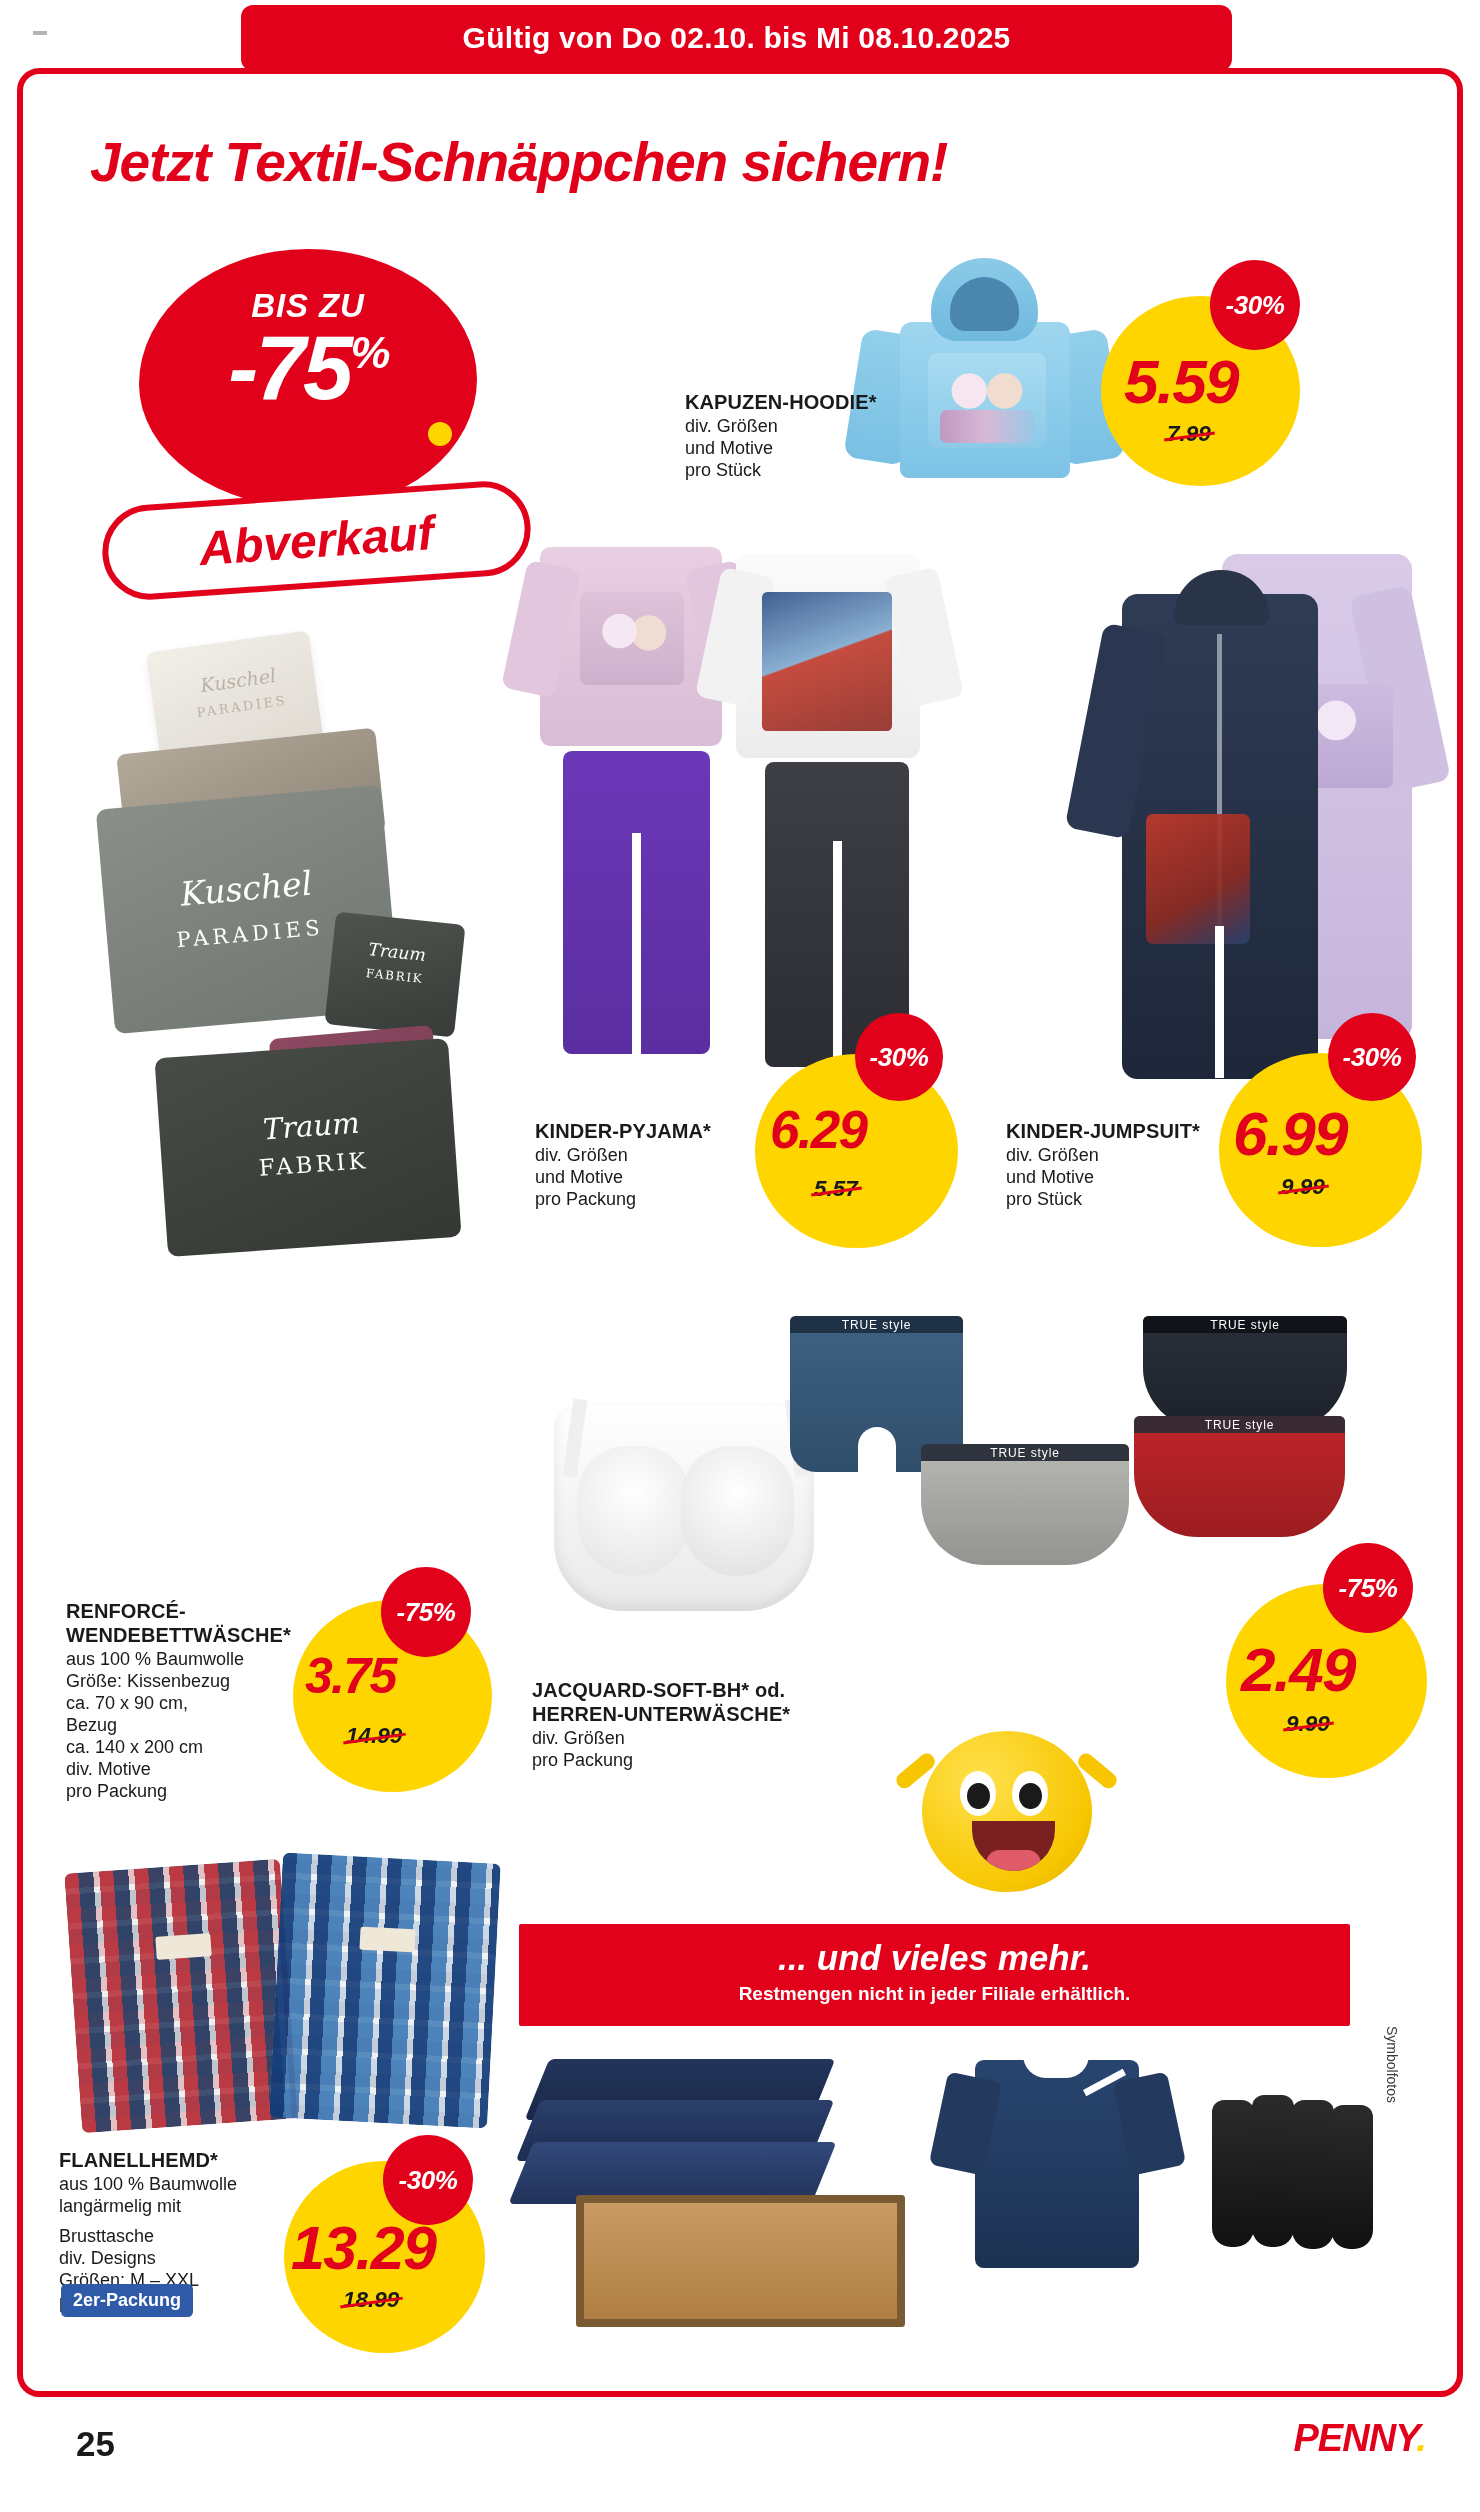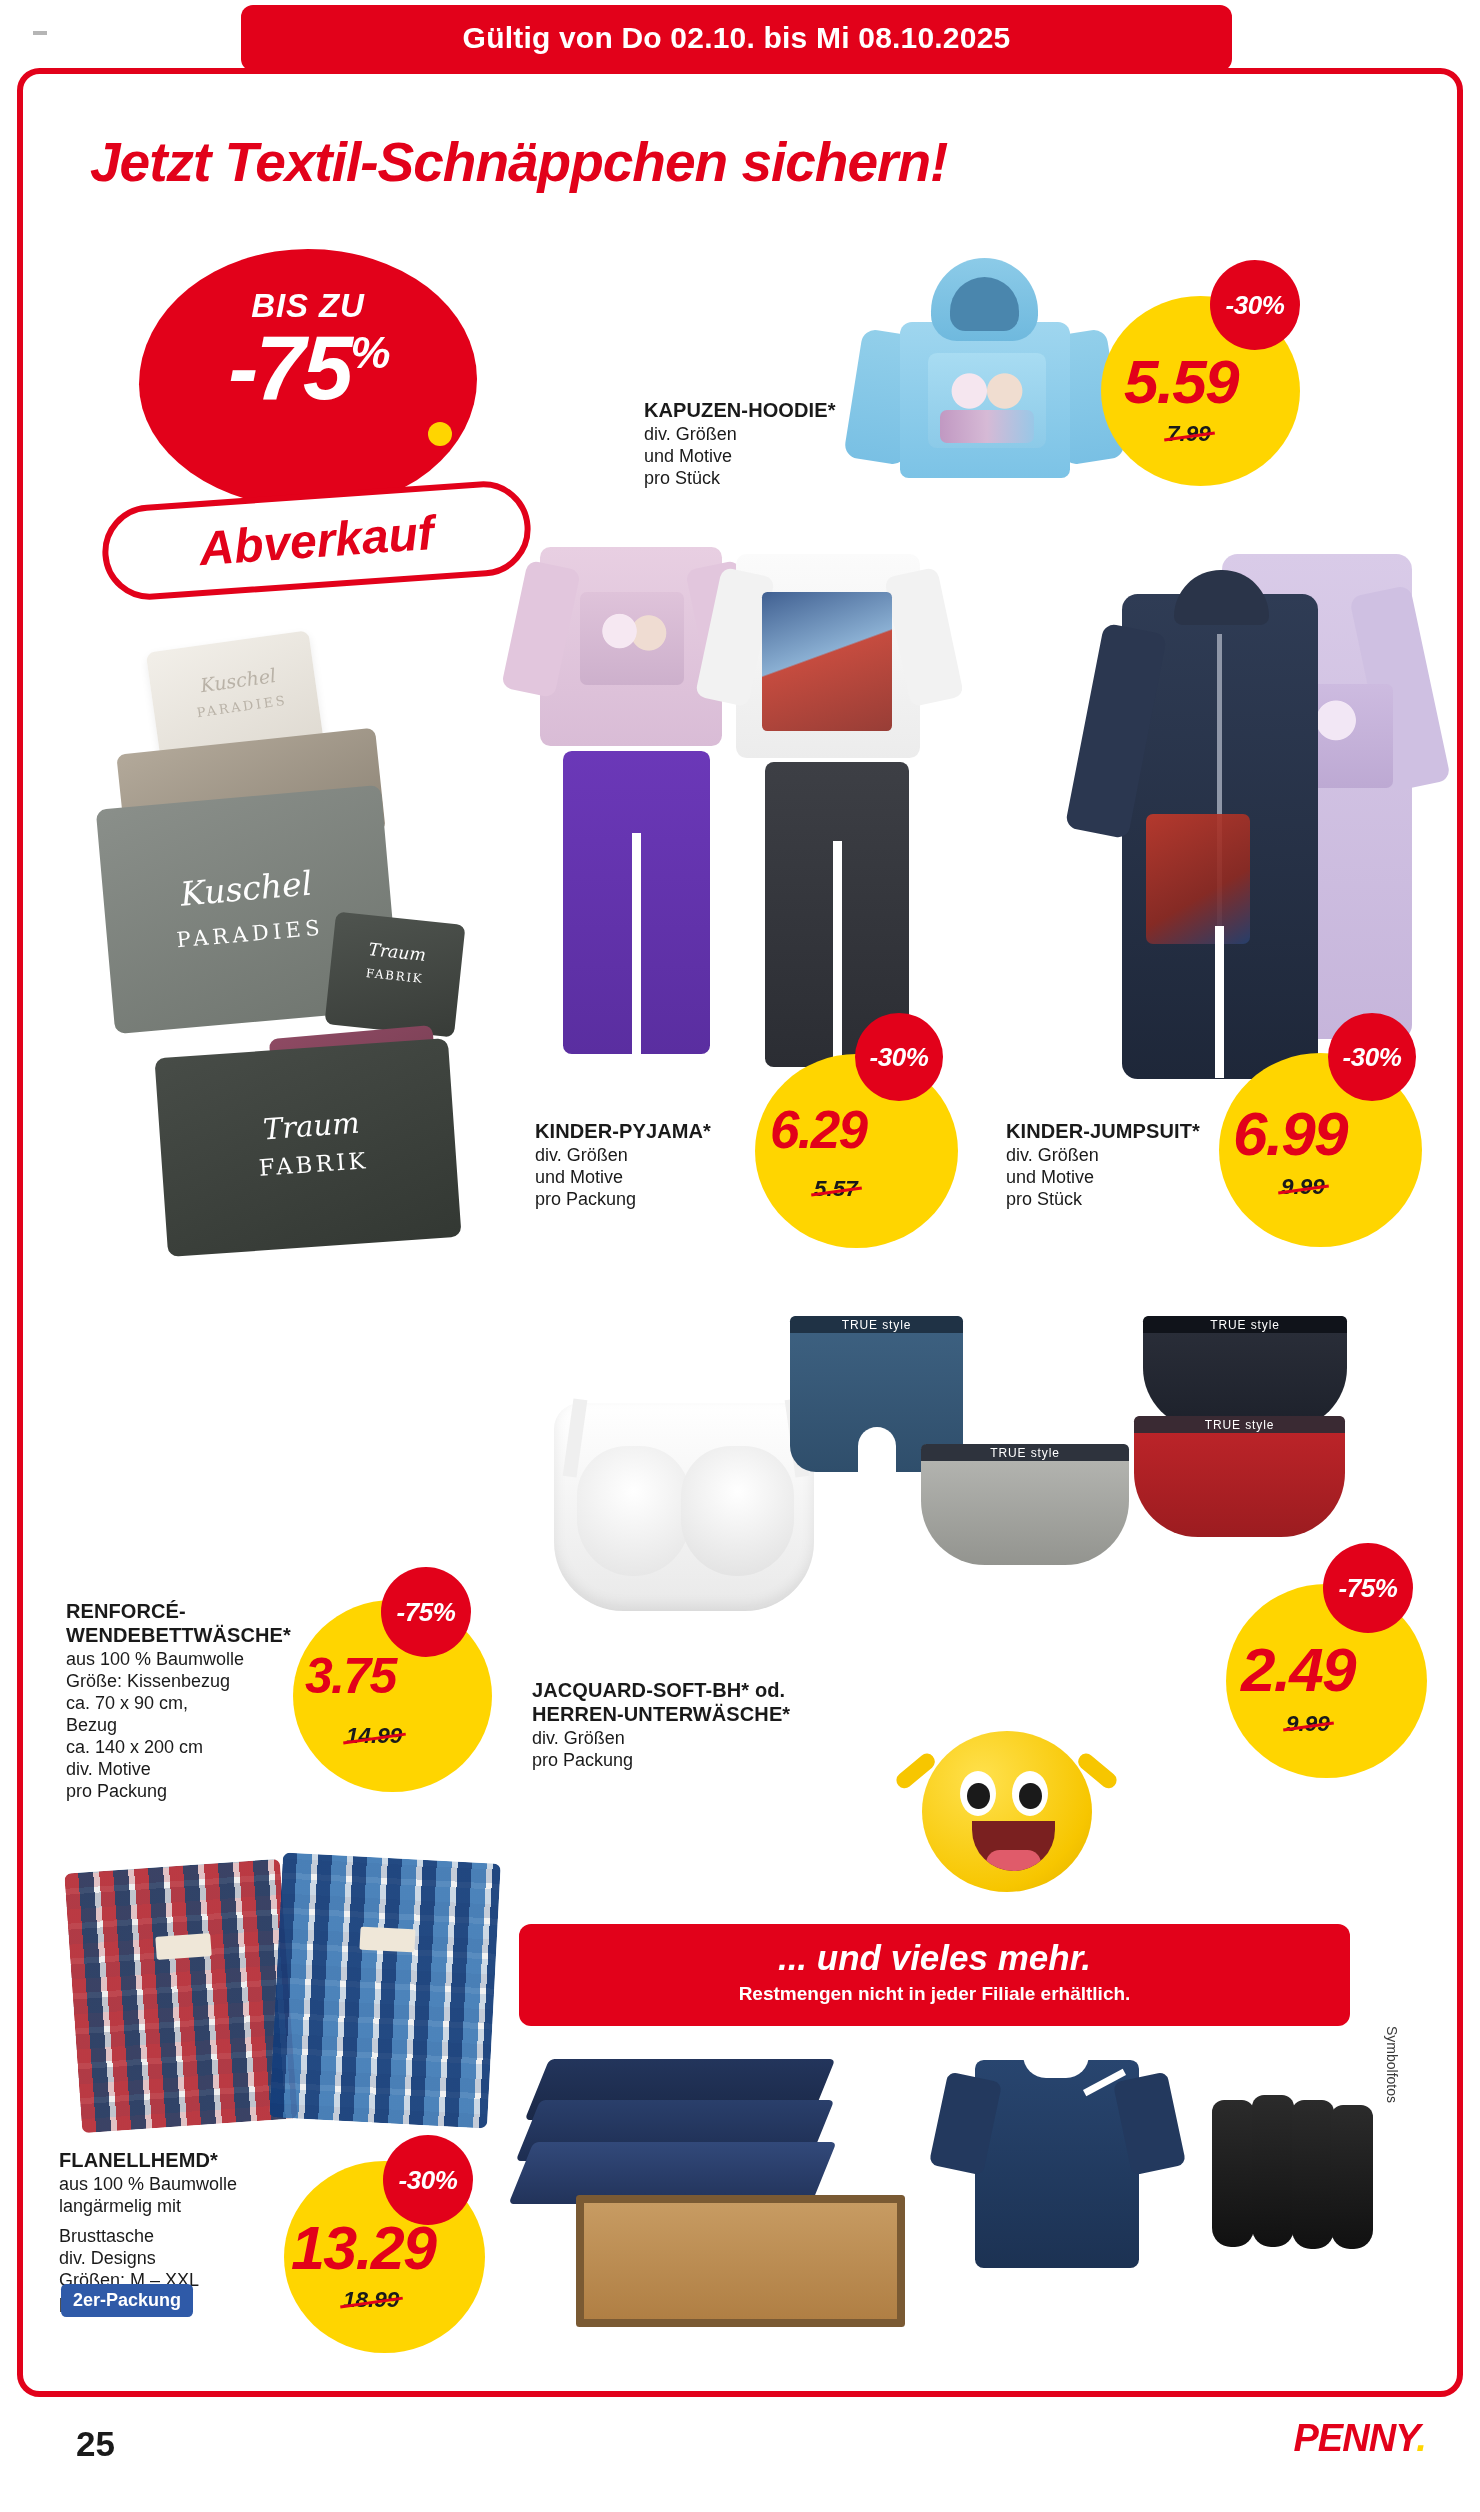--- a/index.html
+++ b/index.html
@@ -276,21 +276,21 @@
     background:#e05b6a; border-radius: 26px 26px 14px 14px;
   }
   .sm-arm{ position:absolute; width:45px; height:15.6px; background:#f7c600; border-radius:7.8px; }
 
   
   .more-banner {
     position: absolute;
     left: 519px; top: 1924px;
     width: 831px; height: 102px;
     background: #e2011a;
-    border-radius: 12px;
+    border-radius: 2px;
     color: #ffffff;
     text-align: center;
     padding-top: 14px;
   }
   .more-banner .t1 { font-size: 35px; font-weight: bold; font-style: italic; }
   .more-banner .t2 { font-size: 19px; font-weight: bold; margin-top: 5.2px; }
 
   .symbolfotos {
     position:absolute; left: 1400px; top: 2026px;
     font-size: 14px; color:#3a3a3a;
@@ -347,21 +347,21 @@
 
   <div class="img-shell" style="left:848px; top:242px; width:286px; height:260px;">
     <div class="hoodie-sleeve-l"></div>
     <div class="hoodie-sleeve-r"></div>
     <div class="hoodie-body"></div>
     <div class="hoodie-print"></div>
     <div class="hoodie-hood"></div>
     <div class="hoodie-hood-in"></div>
   </div>
 
-  <div class="txtblock" style="left:644px; top:391px; width:199px;margin-top:8px;">
+  <div class="txtblock" style="left:685px; top:391px; width:199px;">
     <div class="prod-title">KAPUZEN-HOODIE*</div>
     <div class="prod-desc">div. Größen</div>
     <div class="prod-desc" style="margin-top:0;">und Motive</div>
     <div class="prod-desc" style="margin-top:0;">pro Stück</div>
   </div>
 
   <div class="price-bubble" style="left:1101px; top:296px; width:199px; height:190px;"></div>
   <div class="disc-badge" style="left:1210px; top:260px; width:90px; height:90px;">-30%</div>
   <div class="price-main" style="left:1124px; top:346px; font-size:62px;">5.59</div>
   <div class="price-old" style="left:1167px; top:421px;">7.99</div>

